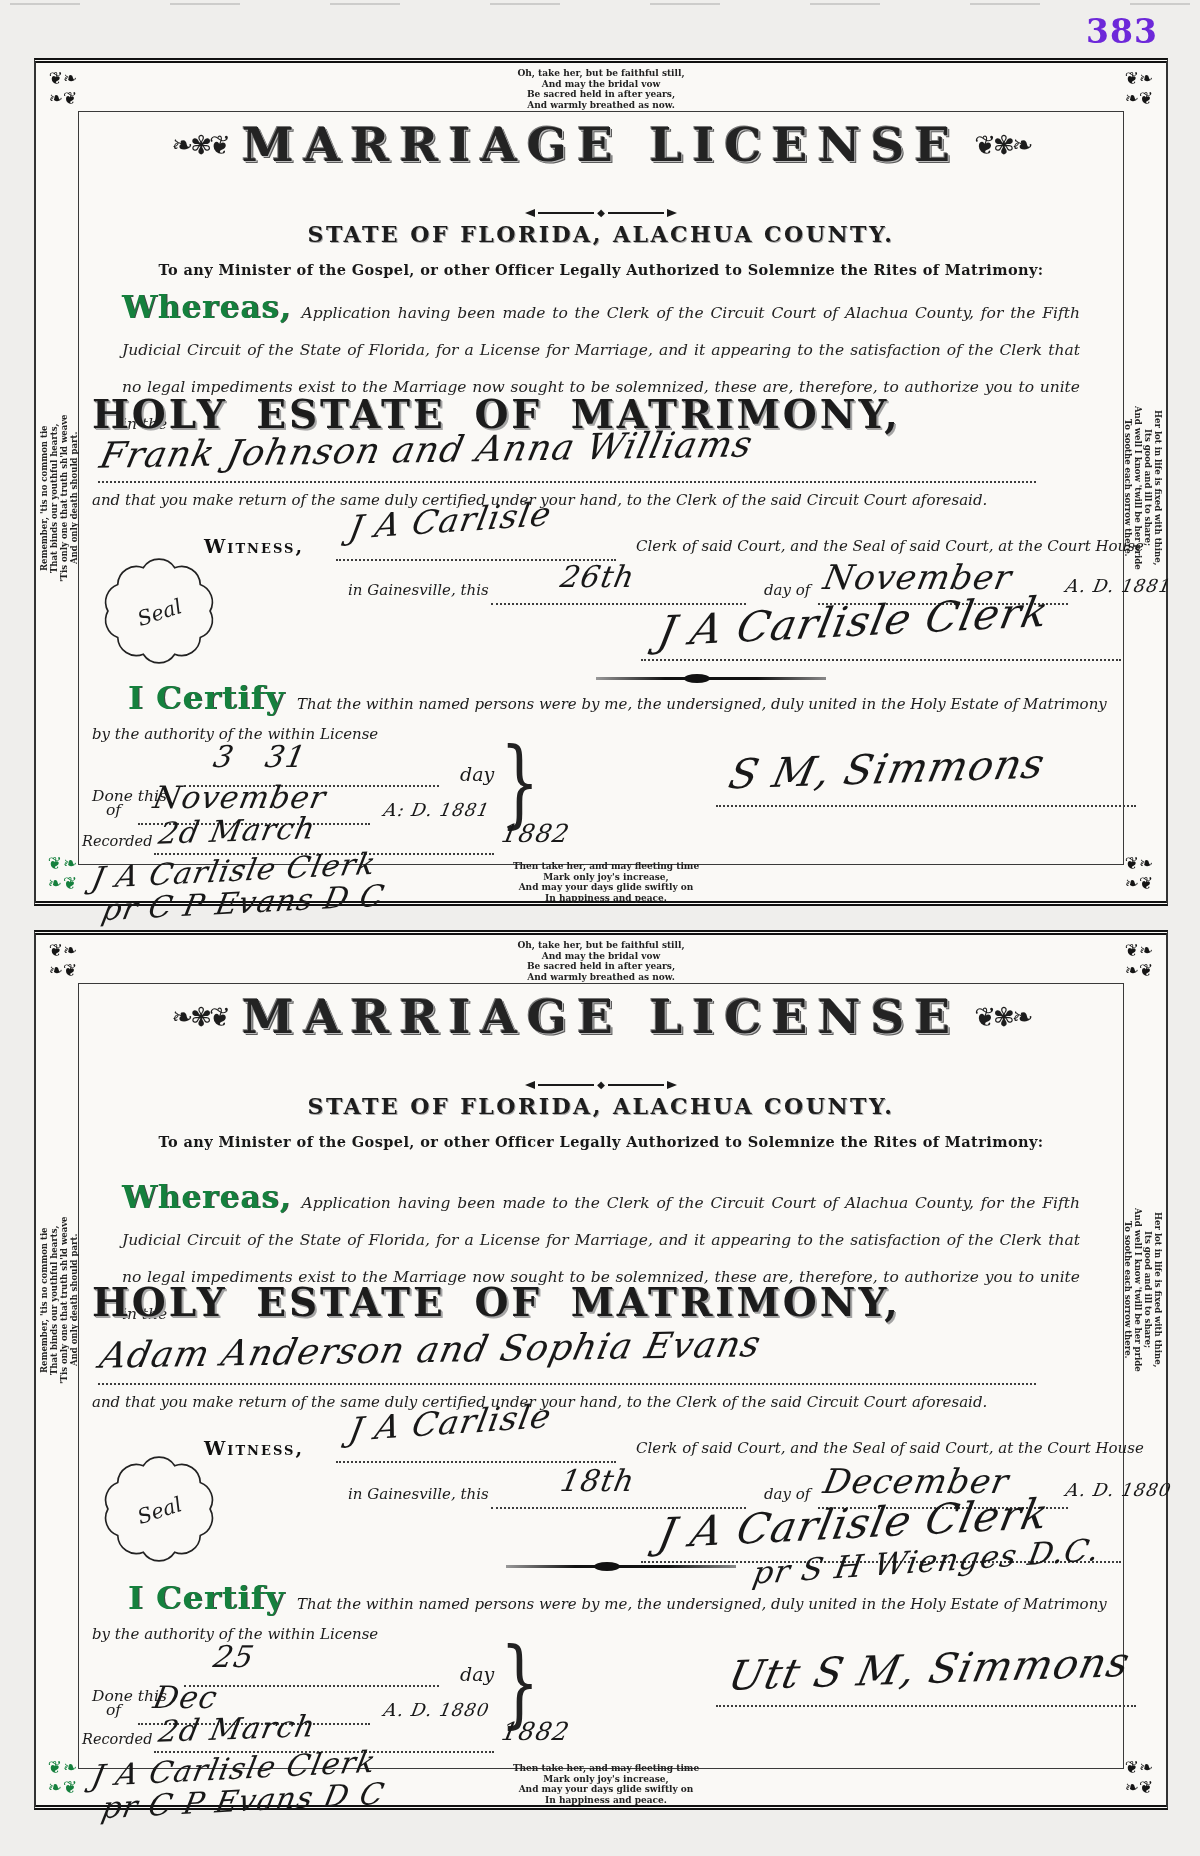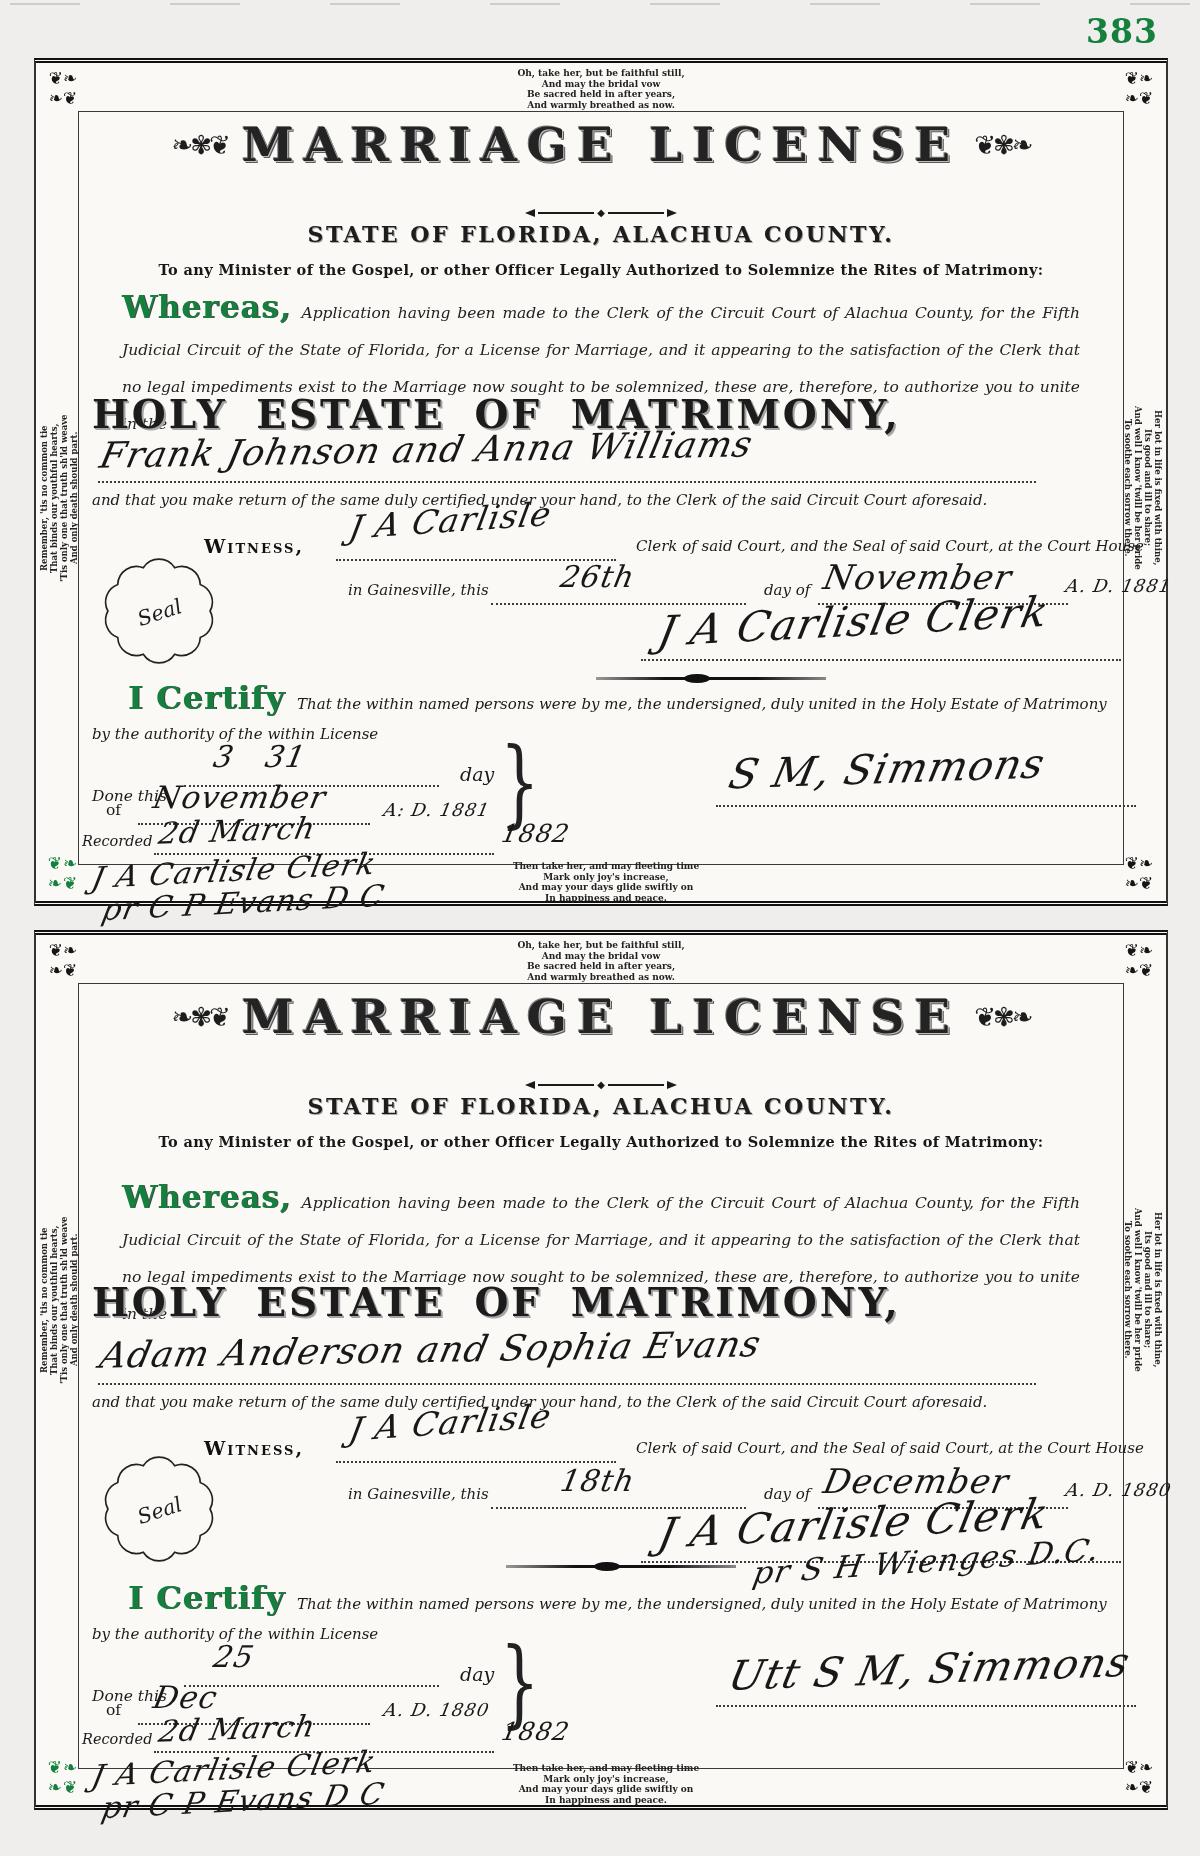--- a/index.html
+++ b/index.html
@@ -4,21 +4,21 @@
 <style>
   html,body{margin:0;padding:0;}
   body{
     width:1200px;height:1856px;position:relative;
     background:#efeeec;
     font-family:"DejaVu Serif", serif;color:#1b1b1b;overflow:hidden;
   }
   .scan-top{position:absolute;top:3px;left:10px;right:10px;height:2px;
     background:repeating-linear-gradient(90deg,#9a9a9a 0 70px,transparent 70px 160px);opacity:.4;}
   .page-number{position:absolute;top:12px;right:42px;font-size:33px;font-weight:bold;
-    font-family:"DejaVu Serif",serif;color:#15803d;letter-spacing:1px;}
+    font-family:"DejaVu Serif",serif;color:#6d28d9;letter-spacing:1px;}
 
   
   .cert{position:absolute;left:34px;width:1130px;background:#faf9f6;
     border-top:5px double #111;border-bottom:5px double #111;
     border-left:2px solid #333;border-right:2px solid #333;}
   .cert1{top:58px;height:838px;}
   .cert2{top:930px;height:870px;}
   .inner-frame{position:absolute;top:48px;left:42px;right:42px;bottom:36px;
     border:1px solid #3a3a3a;pointer-events:none;}
   .corner{position:absolute;width:38px;height:44px;font-family:"DejaVu Sans",sans-serif;
@@ -132,21 +132,21 @@
   .cert1 .certify-line2{top:662px;} .cert2 .certify-line2{top:690px;}
 
   .done-block{position:absolute;left:56px;width:440px;height:110px;}
   .cert1 .done-block{top:690px;} .cert2 .done-block{top:718px;}
   .done-label{position:absolute;left:0;top:10px;font-style:italic;font-size:15.5px;margin-top:24px;}
   .done-line1{left:92px;width:255px;top:32px;}
   .done-day{position:absolute;left:122px;top:-14px;font-size:30px;white-space:pre;}
   .day-word{position:absolute;left:368px;top:10px;font-style:italic;font-size:19px;}
   .brace{position:absolute;left:408px;top:-8px;font-size:62px;transform:scaleY(1.55);
     font-family:"DejaVu Serif",serif;color:#222;}
-  .of-word{position:absolute;left:14px;top:48px;font-size:15.5px;}
+  .of-word{position:absolute;left:14px;top:48px;font-style:italic;font-size:15.5px;}
   .done-line2{left:46px;width:232px;top:70px;}
   .done-month{position:absolute;left:62px;top:26px;font-size:31px;white-space:nowrap;}
   .done-year{position:absolute;left:292px;top:46px;font-size:18px;white-space:nowrap;}
 
   .minister-row{position:absolute;left:0;right:0;height:80px;}
   .cert1 .minister-row{top:682px;} .cert2 .minister-row{top:710px;}
   .minister-sig{position:absolute;left:695px;top:0;font-size:41px;white-space:nowrap;}
   .minister-sig .hand{transform:skewX(-14deg) rotate(-2deg);}
   .minister-underline{left:680px;width:420px;top:60px;}
 

